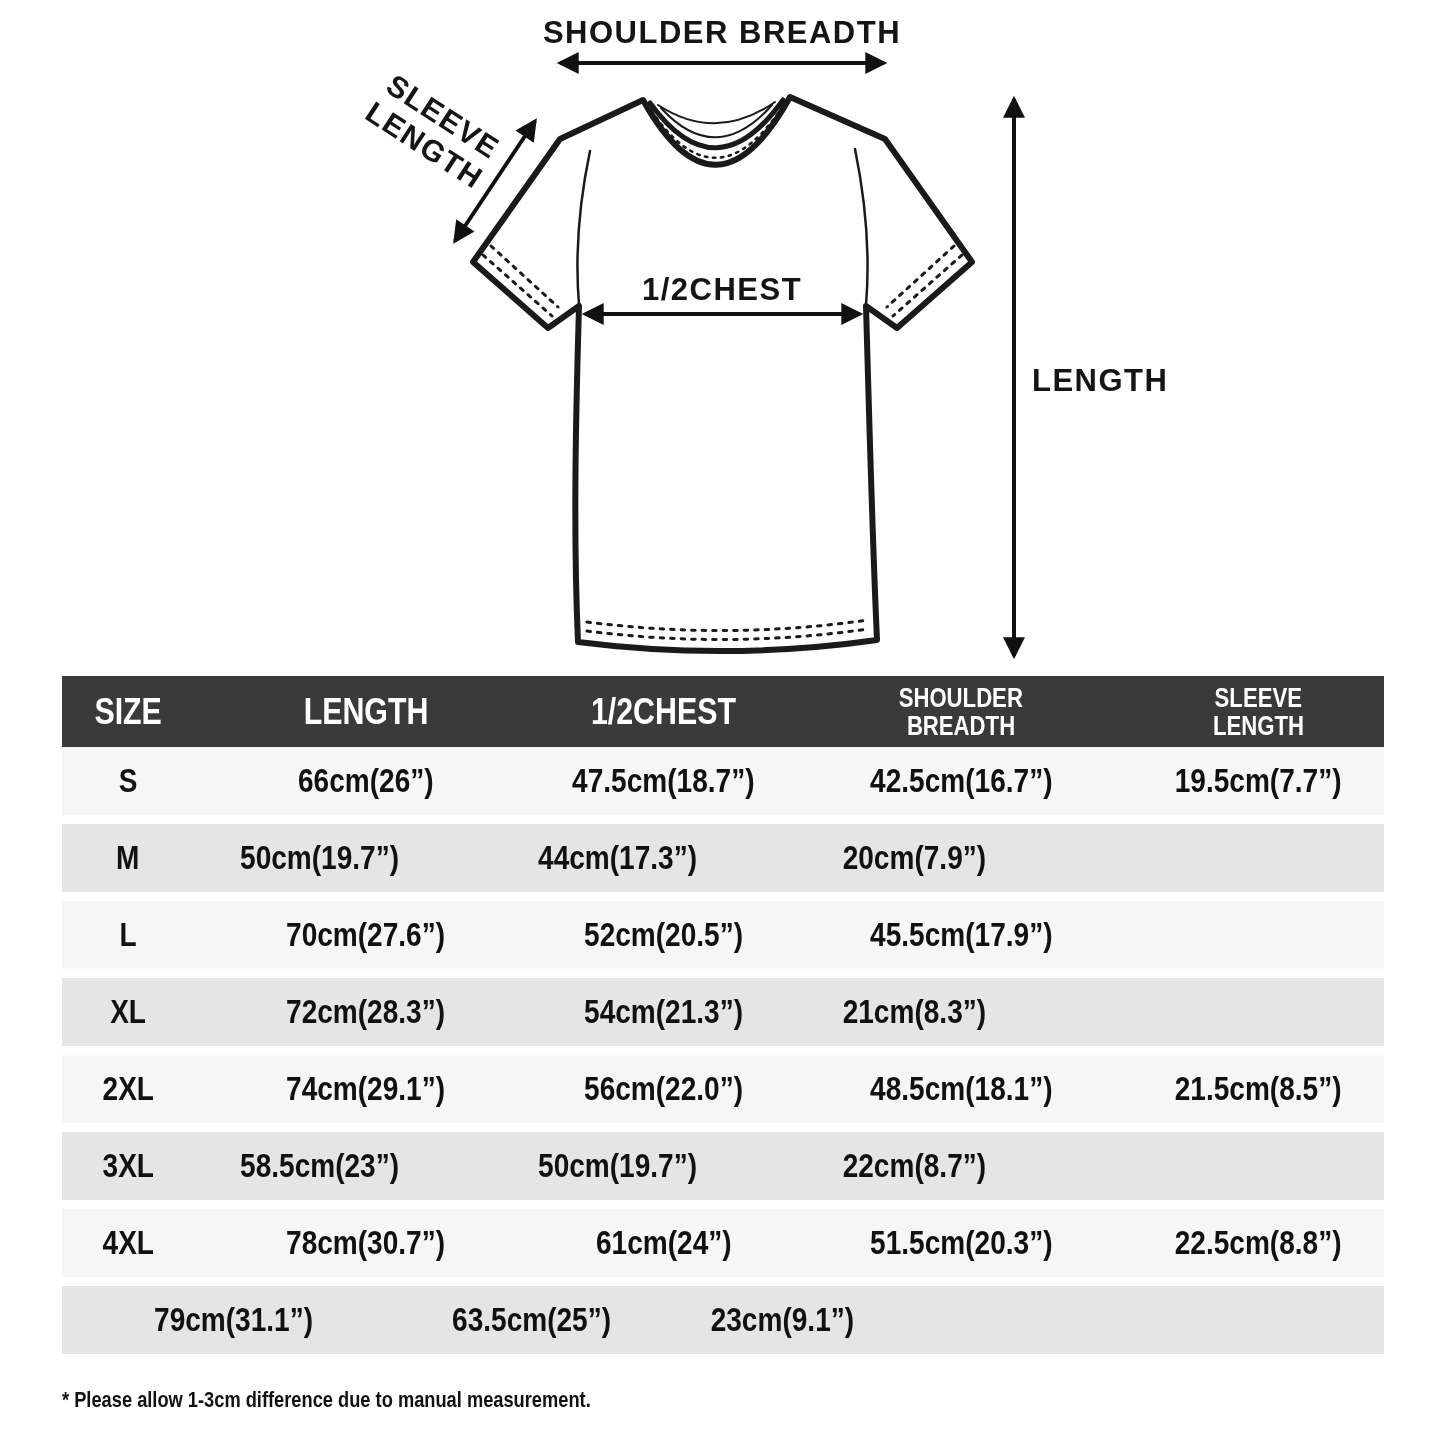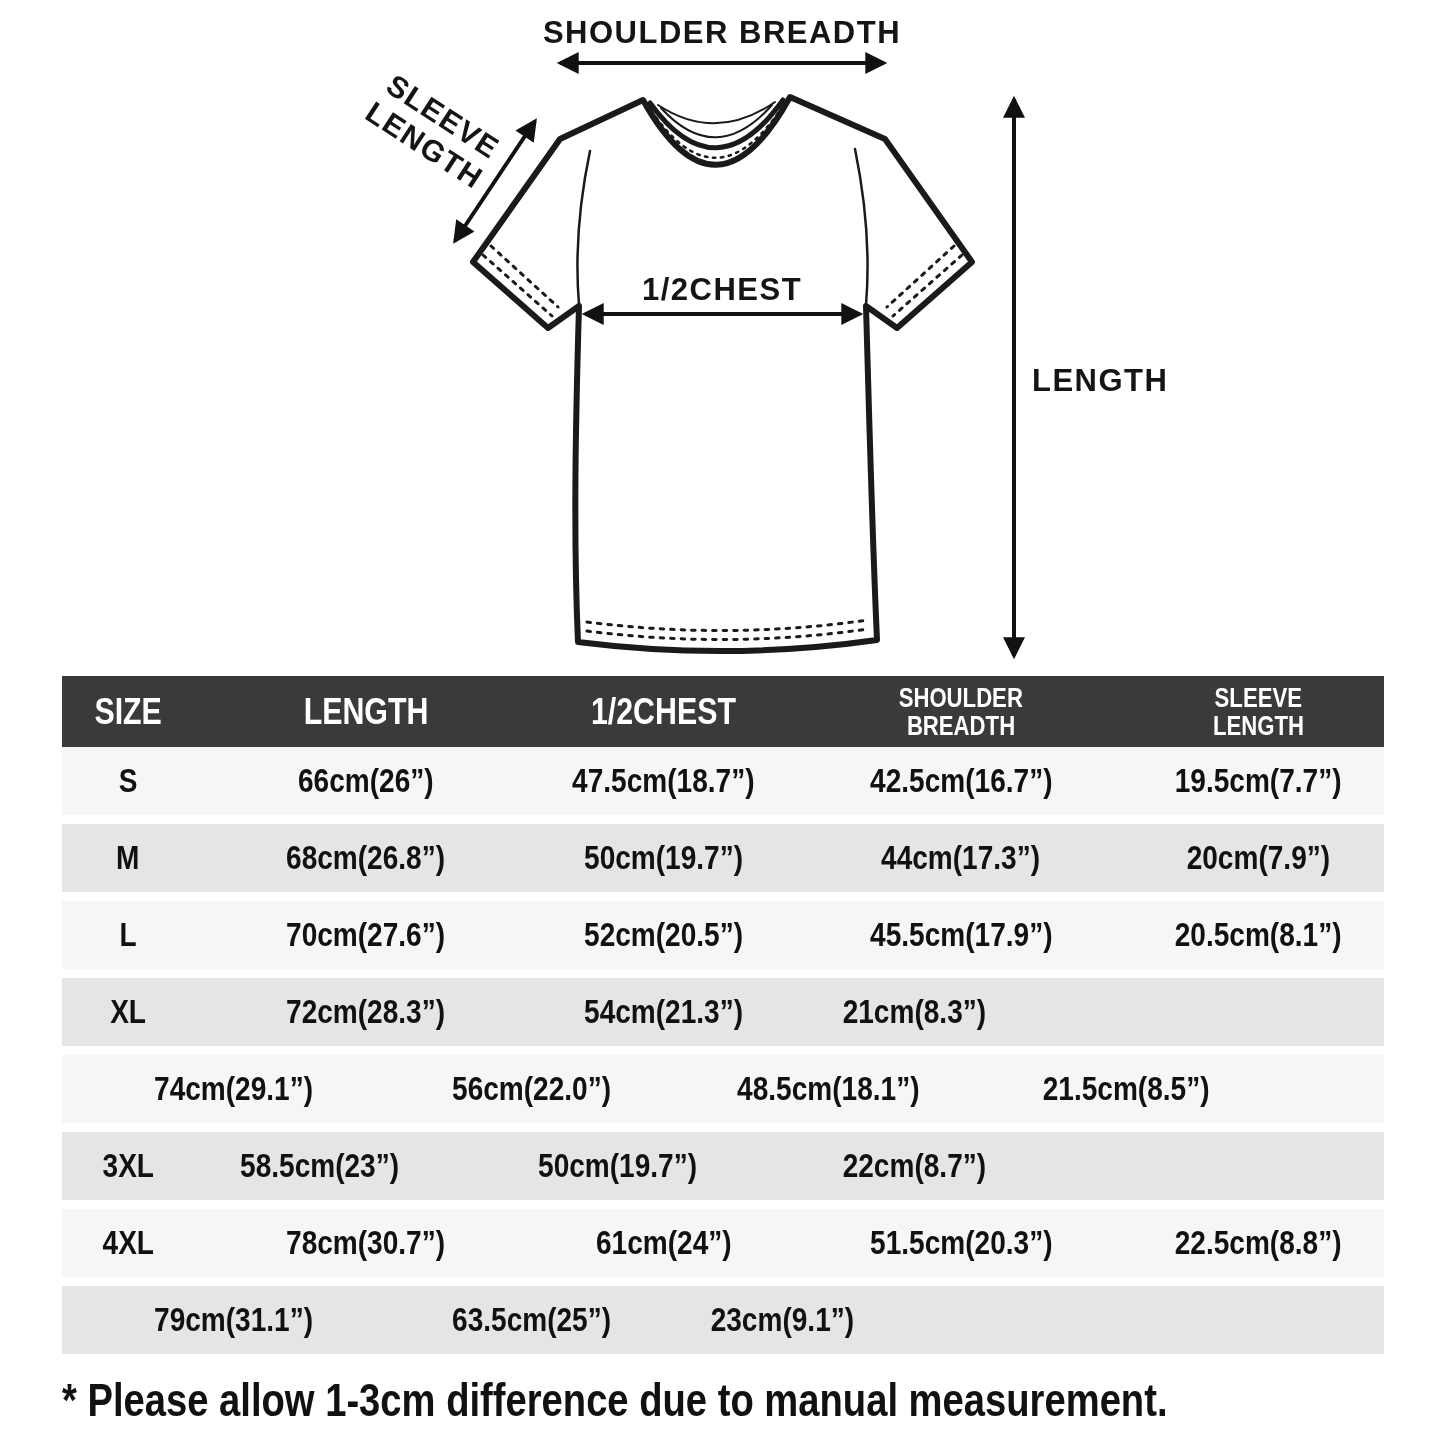--- a/index.html
+++ b/index.html
@@ -52,21 +52,21 @@
     display:flex; align-items:center; justify-content:center;
     font-weight:bold; font-size:33px;
   }
   .td span { display:inline-block; transform:scaleX(0.85); white-space:nowrap; }
   .c1 { width:10%; } .c2 { width:26%; } .c3 { width:19%; }
   .c4 { width:26%; } .c5 { width:19%; }
   
   .footnote {
     position:absolute;
     left:62px; top:1381px;
-    font-weight:bold; font-size:46px; line-height:38px;
+    font-weight:bold; font-size:22px; line-height:38px;
     color:#111;
     white-space:nowrap;
   }
   .footnote span { display:inline-block; transform:scaleX(0.83); transform-origin:left center; }
 </style>
 </head>
 <body>
 
 <div class="page">
 
@@ -166,23 +166,20 @@
           <span>42.5cm(16.7”)</span>
         </div>
       <div class="td c5">
           <span>19.5cm(7.7”)</span>
         </div>
     </div>
     <div class="t-row dark">
       <div class="td c1">
           <span>M</span>
         </div>
-      <div class="td c2">
-          <span>68cm(26.8”)</span>
-        </div>
       <div class="td c3">
           <span>50cm(19.7”)</span>
         </div>
       <div class="td c4">
           <span>44cm(17.3”)</span>
         </div>
       <div class="td c5">
           <span>20cm(7.9”)</span>
         </div>
     </div>
@@ -192,39 +189,39 @@
         </div>
       <div class="td c2">
           <span>70cm(27.6”)</span>
         </div>
       <div class="td c3">
           <span>52cm(20.5”)</span>
         </div>
       <div class="td c4">
           <span>45.5cm(17.9”)</span>
         </div>
-      <div class="td c5">
-          <span>20.5cm(8.1”)</span>
-        </div>
     </div>
     <div class="t-row dark">
       <div class="td c1">
           <span>XL</span>
         </div>
       <div class="td c2">
           <span>72cm(28.3”)</span>
         </div>
       <div class="td c3">
           <span>54cm(21.3”)</span>
         </div>
       <div class="td c5">
           <span>21cm(8.3”)</span>
         </div>
     </div>
     <div class="t-row light">
+      <div class="td c1">
+          <span>2XL</span>
+        </div>
       <div class="td c2">
           <span>74cm(29.1”)</span>
         </div>
       <div class="td c3">
           <span>56cm(22.0”)</span>
         </div>
       <div class="td c4">
           <span>48.5cm(18.1”)</span>
         </div>
       <div class="td c5">

